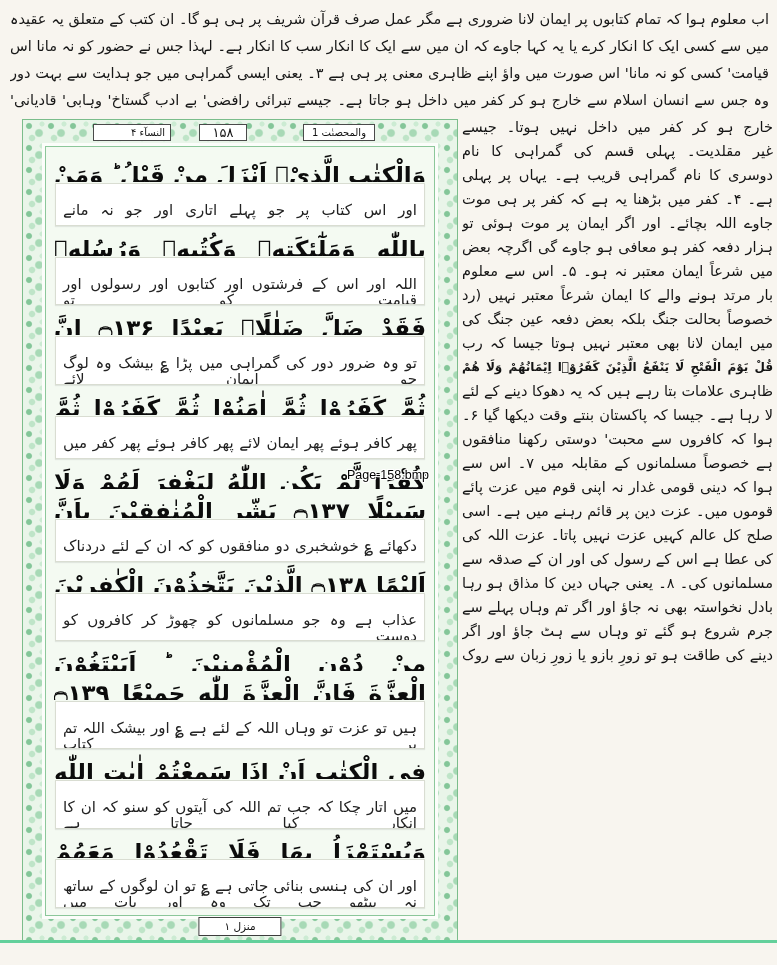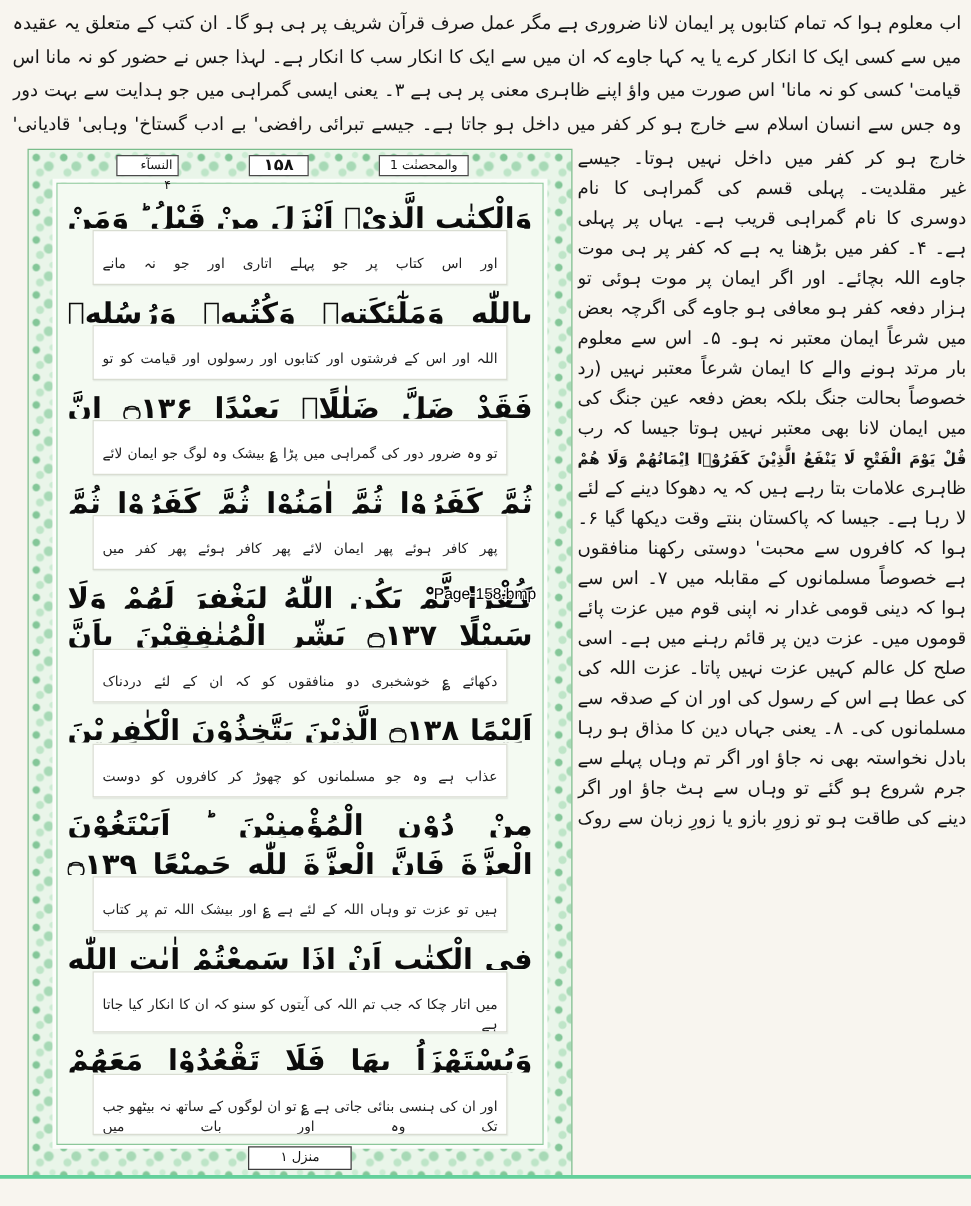--- a/index.html
+++ b/index.html
@@ -20,30 +20,30 @@
            radial-gradient(circle at 9px 18px,  rgba(188,228,198,.95) 2.6px, rgba(188,228,198,0) 3.8px),
            radial-gradient(circle at 19px 4px,  rgba(200,234,208,.9) 2px, rgba(200,234,208,0) 3px),
            linear-gradient(#e9f5e9,#e9f5e9);
          background-size:22px 22px,22px 22px,22px 22px,22px 22px,auto;}
   .inner{height:100%;box-sizing:border-box;background:#f4faf2;border:1px solid #8cc79a;
          outline:3px solid #fbfdfa;display:flex;flex-direction:column;justify-content:space-between;
          padding:6px 8px;overflow:hidden;}
   .qline{direction:rtl;overflow:hidden;}
   .qline.arabic{font-size:23px;font-weight:bold;color:#0c0c0c;line-height:44px;
                 text-align:justify;text-align-last:justify;}
-  .qline.urdu{font-size:11px;color:#222;line-height:16px;background:#ffffff;
+  .qline.urdu{font-size:15px;color:#222;line-height:16px;background:#ffffff;
               border:1px solid #d9ddd2;box-shadow:0 1px 1px rgba(0,0,0,.08);
-              margin:1px 20px;padding:18px 7px;text-align:justify;text-align-last:justify;}
+              margin:1px 1px;padding:18px 7px;text-align:justify;text-align-last:justify;}
 
   
   .hdr-box{position:absolute;top:4px;height:17px;background:#fff;border:1px solid #4a4a4a;
            font-size:10px;line-height:16px;text-align:center;direction:rtl;color:#111;
            padding:0 4px;box-sizing:border-box;z-index:3;}
-  .hdr-surah{left:70px;width:50px;padding-left:36px;}
-  .hdr-number{left:176px;width:48px;font-size:13px;font-weight:bold;}
+  .hdr-surah{left:70px;width:78px;padding-left:36px;}
+  .hdr-number{left:176px;width:48px;font-size:13px;font-weight:normal;}
   .hdr-section{left:280px;width:72px;}
 
   
   .footer-box{position:absolute;bottom:4px;left:50%;transform:translateX(-50%);background:#fff;
               border:1px solid #3d3d3d;padding:0 25px;font-size:10.5px;line-height:16px;height:17px;
               direction:rtl;color:#111;z-index:3;}
 
   
   .commentary{position:absolute;left:462px;top:116px;width:311px;direction:rtl;}
   .cline{font-size:14.5px;line-height:23.6px;color:#141414;text-align:justify;text-align-last:justify;

